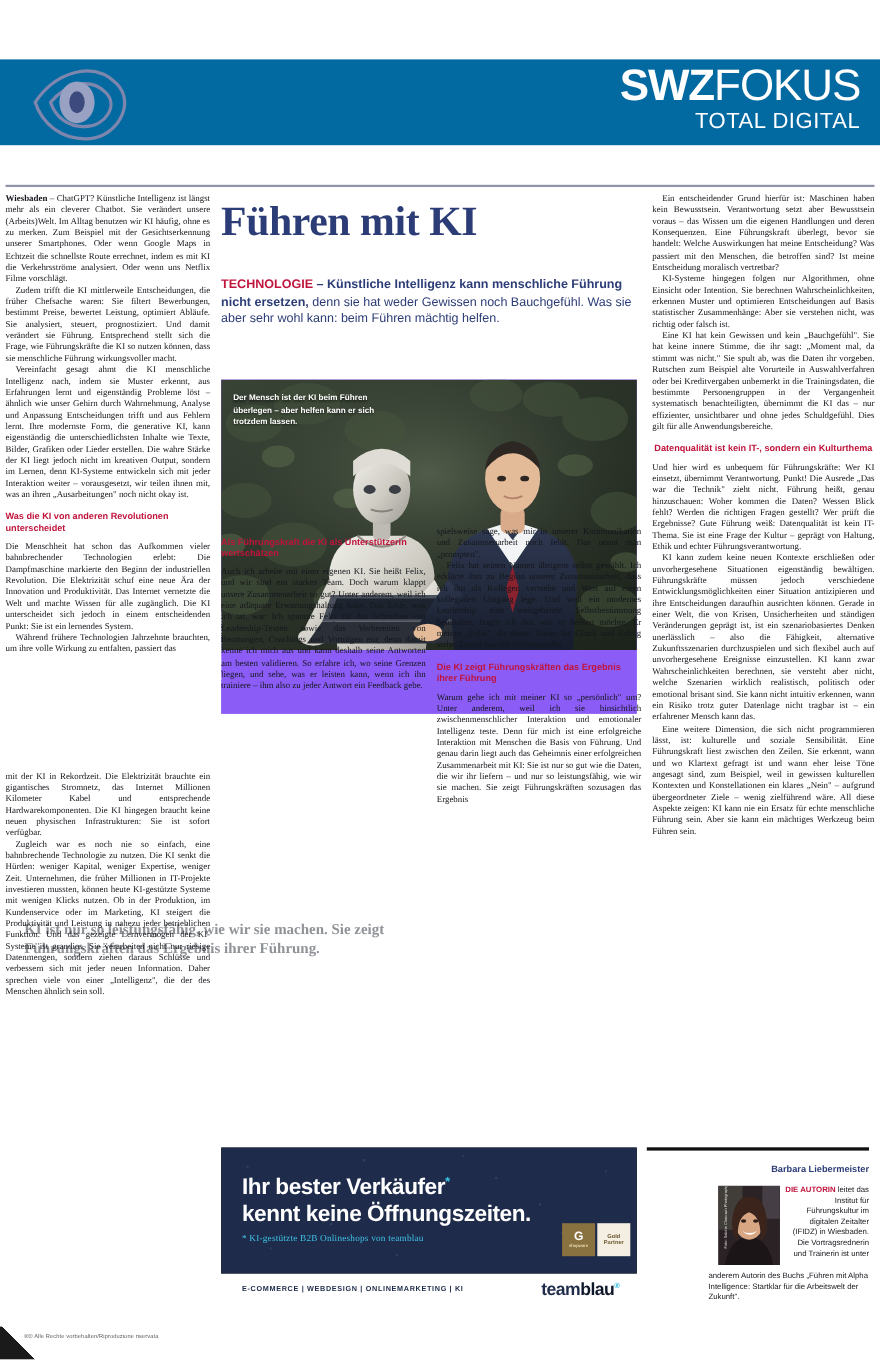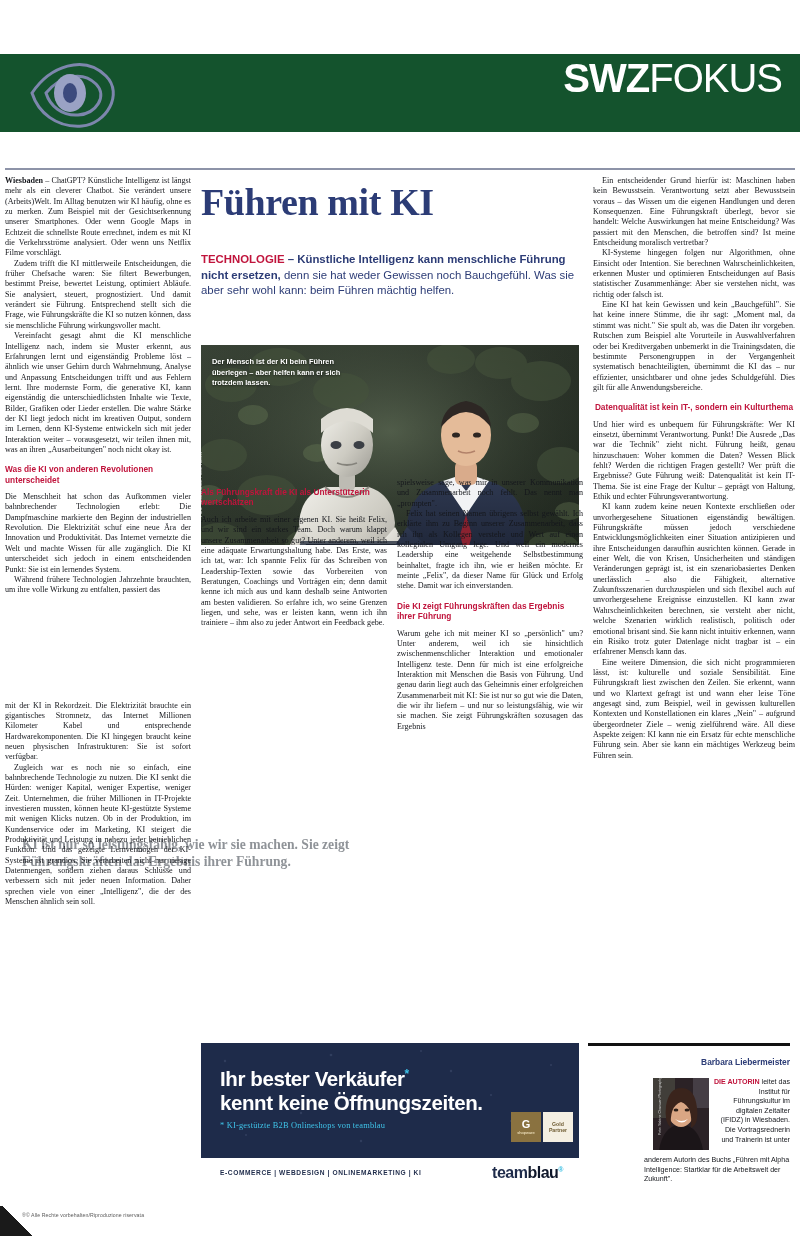--- a/index.html
+++ b/index.html
@@ -7,21 +7,21 @@
     width:800px;height:1236px;
     background:#ffffff;
     font-family:"Liberation Serif", serif;
     color:#111;
     position:relative;
     overflow:hidden;
   }
   
   .masthead{
     position:absolute;left:0;top:54px;width:800px;height:78px;
-    background:#14532d;
+    background:#0369a1;
     overflow:hidden;
   }
   .eye-wrap{position:absolute;left:28px;top:-8px;width:140px;height:94px;}
   .brand{
     position:absolute;right:18px;top:4px;text-align:right;
     font-family:"Liberation Sans", sans-serif;line-height:1;
   }
   .brand-row1{font-size:40px;letter-spacing:-1px;color:#fff;}
   .brand-row1 b{font-weight:bold;}
   .brand-row1 span.light{font-weight:300;}
@@ -70,22 +70,22 @@
   .standfirst{
     position:absolute;left:201px;top:252px;width:392px;
     font-family:"Liberation Sans", sans-serif;
     font-size:11.4px;line-height:15.6px;color:#2c3c76;
   }
   .standfirst .tech{color:#c0143c;font-weight:bold;}
   .standfirst .bld{font-weight:bold;}
 
   
   .photo{
-    position:absolute;left:201px;top:345px;width:378px;height:200px;
-    overflow:hidden;background:#c2410c;
+    position:absolute;left:201px;top:345px;width:378px;height:304px;
+    overflow:hidden;background:#8b5cf6;
   }
   .photo .cap{
     position:absolute;left:11px;top:12px;width:145px;
     font-family:"Liberation Sans", sans-serif;
     font-size:7.4px;line-height:10.6px;font-weight:bold;color:#fff;
     text-shadow:0 1px 2px rgba(0,0,0,.6);
     z-index:5;
   }
   .photo .credit{
     position:absolute;left:2px;bottom:28px;
@@ -201,20 +201,21 @@
         <path d="M96 -16 A62 62 0 0 1 96 110" stroke-width="2.6"></path>
       </g>
       <ellipse cx="42" cy="47" rx="16" ry="19" fill="#9aa2c4"></ellipse>
       <ellipse cx="42" cy="47" rx="7" ry="10" fill="#3c4a7d"></ellipse>
     </svg>
   </div>
   <div class="brand">
     <div class="brand-row1">
       <b>SWZ</b><span class="light">FOKUS</span>
     </div>
+    <div class="brand-row2">TOTAL DIGITAL</div>
   </div>
 </div>
 
 <div class="rule-top"></div>
 
 <div class="headline">
   <h1>Führen mit KI</h1>
 </div>
 
 <div class="standfirst">

